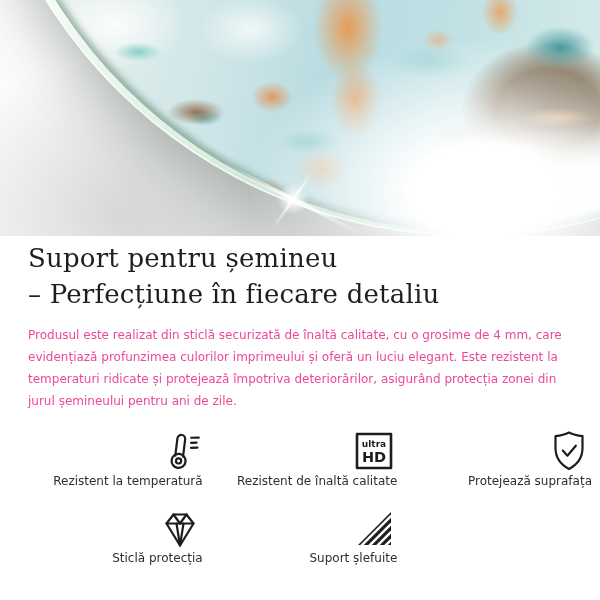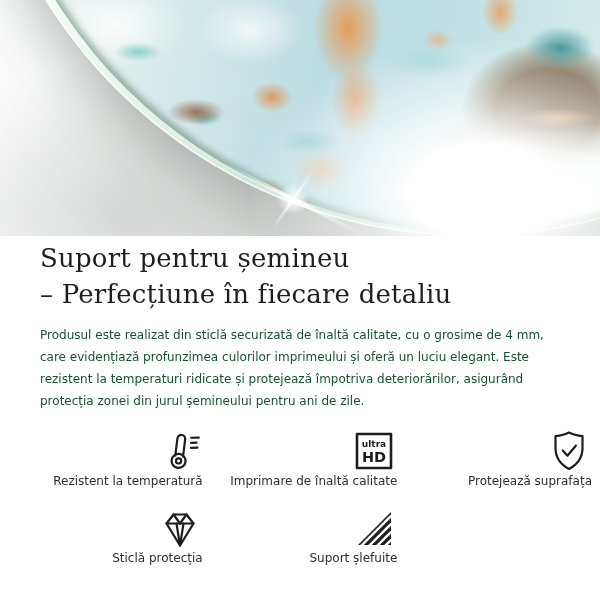--- a/index.html
+++ b/index.html
@@ -91,30 +91,30 @@
   .sparkle .core {
     position:absolute; left:-16px; top:-16px; width:32px; height:32px; border-radius:50%;
     background:radial-gradient(circle, rgba(255,255,255,1) 0%, rgba(255,255,255,0.6) 35%, rgba(255,255,255,0) 70%);
   }
   .fog {
     position:absolute; right:-40px; bottom:-55px; width:390px; height:250px;
     background:radial-gradient(ellipse at 60% 60%, rgba(255,255,255,1) 22%, rgba(255,255,255,0) 72%);
   }
 
   
-  .content { padding:0 40px; }
+  .content { padding:0 28px; }
   .title {
     margin:4px 0 0;
     font-family:"DejaVu Serif","Liberation Serif",serif;
     font-weight:400; font-size:26px; line-height:36px;
     color:#1e1e1e; letter-spacing:0.2px;
   }
   .intro {
     margin:12px 0 16px; max-width:548px;
-    font-size:12px; line-height:22px; color:#14532d;
+    font-size:12px; line-height:22px; color:#ec4899;
   }
 
   
   .features {
     margin-top:10px; padding:0 8px;
     display:grid; grid-template-columns:repeat(3,1fr); row-gap:16px;
   }
   .feature { display:flex; flex-direction:column; align-items:flex-end; text-align:center; }
   .feature svg { width:46px; height:46px; display:block; }
   .feature-label { font-size:12px; line-height:15px; color:#2e2e2e; }
@@ -160,21 +160,21 @@
       </svg>
       <div class="feature-label">Rezistent la temperatură</div>
     </div>
 
     <div class="feature">
       <svg viewBox="0 0 46 46" aria-hidden="true">
         <rect class="icon-stroke" x="6" y="6" width="34" height="34" style="stroke-width:2.6"></rect>
         <text class="icon-text" x="23" y="19" text-anchor="middle" font-size="9">ultra</text>
         <text class="icon-text" x="23" y="34" text-anchor="middle" font-size="14.5">HD</text>
       </svg>
-      <div class="feature-label">Imprimare de înaltă calitate</div>
+      <div class="feature-label">Rezistent de înaltă calitate</div>
     </div>
 
     <div class="feature">
       <svg viewBox="0 0 46 46" aria-hidden="true">
         <path class="icon-stroke" d="M23 4.5 C26.5 6.3 31.5 7.6 36.5 8.2 V 20 C36.5 29.5 31 36.7 23 41 C15 36.7 9.5 29.5 9.5 20 V 8.2 C14.5 7.6 19.5 6.3 23 4.5 Z"></path>
         <path class="icon-stroke" d="M16.8 22.5 l 4.6 5.2 l 8.4 -10"></path>
       </svg>
       <div class="feature-label">Protejează suprafața</div>
     </div>
 

